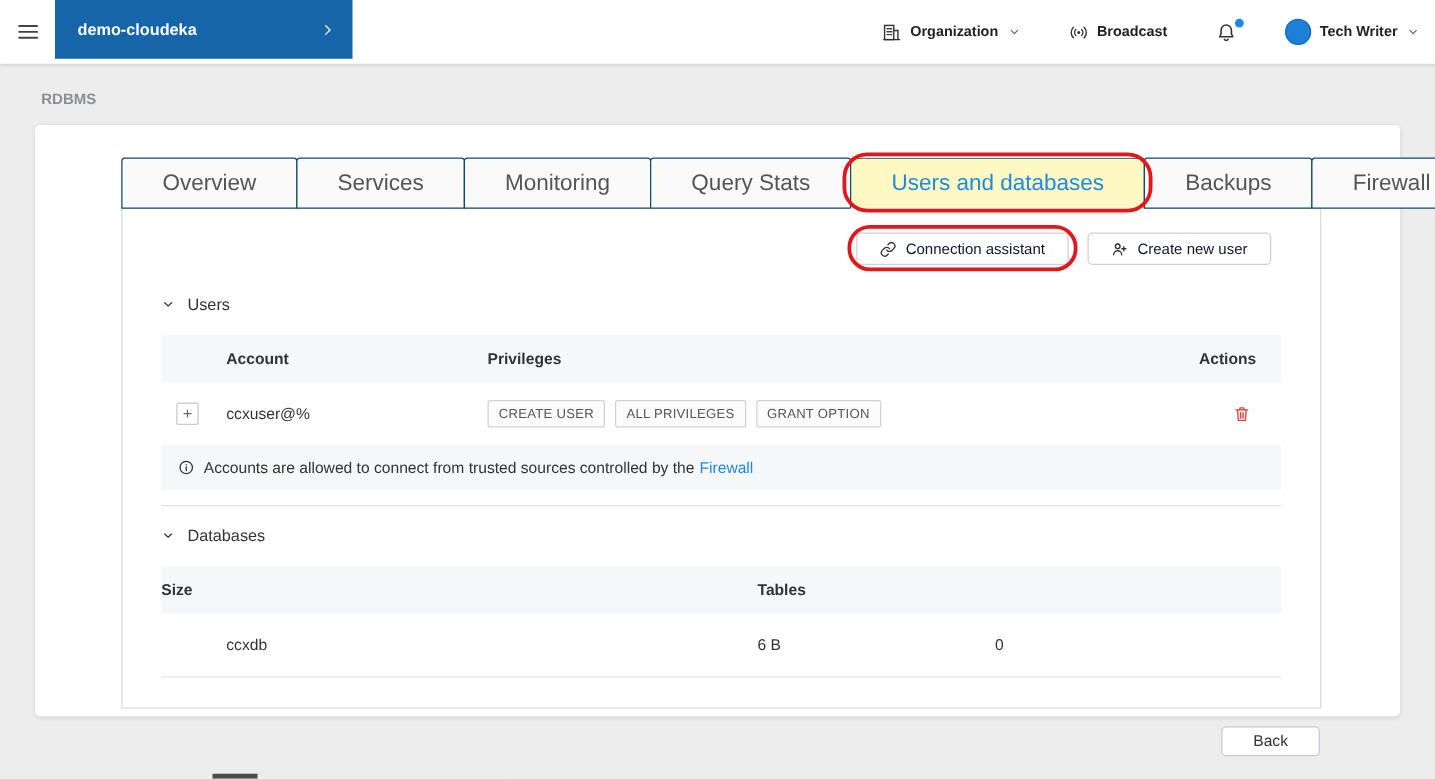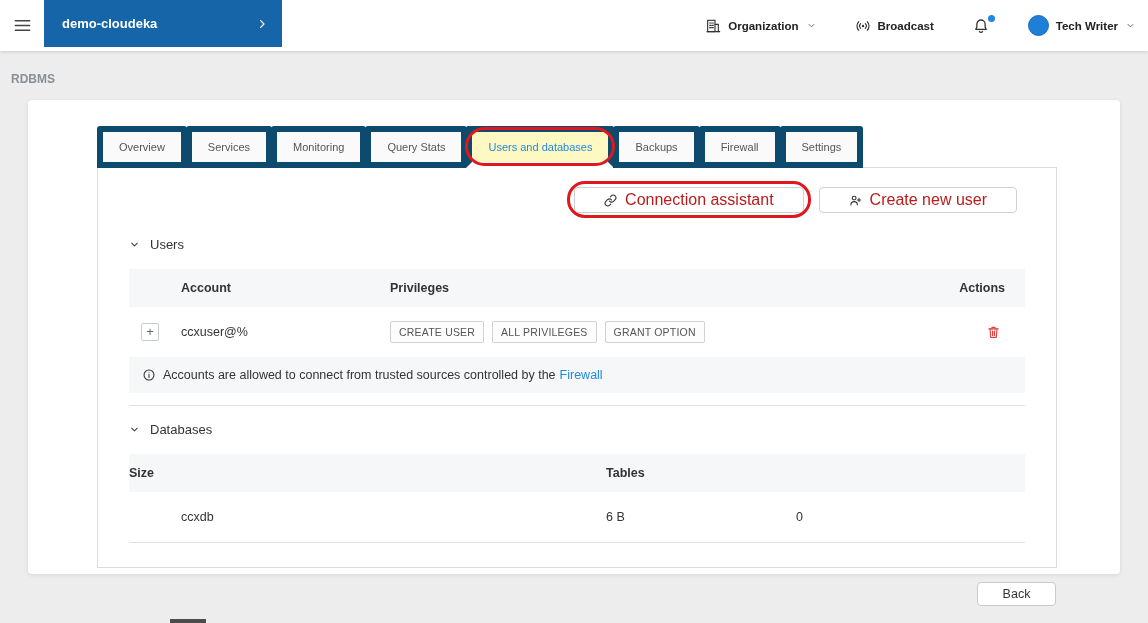--- a/index.html
+++ b/index.html
@@ -33,50 +33,50 @@
   .topbar-right { margin-left:auto; display:flex; align-items:center; gap:38px; padding-right:12px; height:51px; }
   .top-item { display:flex; align-items:center; gap:7px; font-size:11.5px; font-weight:bold; color:#222; cursor:pointer; }
   .top-item .icon16 { width:16px; height:16px; color:#333; }
   .chev-down { width:11px; height:11px; color:#666; }
   .bell-wrap { position:relative; cursor:pointer; }
   .bell-wrap .icon18 { width:18px; height:18px; color:#333; }
   .bell-dot { position:absolute; top:-2px; right:-5px; width:7px; height:7px; border-radius:50%; background:#1e88e5; }
   .avatar { width:21px; height:21px; border-radius:50%; background:#1d7fd6; border:1px solid #166abc; }
 
   
-  .breadcrumb { padding:21px 0 0 11px; font-size:12px; font-weight:bold; color:#8a8f94; }
+  .breadcrumb { padding:21px 0 0 33px; font-size:12px; font-weight:bold; color:#8a8f94; }
 
   .card {
     margin:14px 28px 0; background:#fff; border-radius:4px;
     box-shadow:0 1px 4px rgba(0,0,0,.10);
     padding:26px 63px 6px 69px;
   }
 
   
   .tabs { display:flex; position:relative; z-index:2; }
   .tab {
-    border:6px solid #0c4a6e; background:#fafafa; padding:9px 16px;
-    font-size:11px; color:#555; margin-left:-1px; cursor:pointer;
+    border:1px solid #0c4a6e; background:#fafafa; padding:9px 32px;
+    font-size:18px; color:#555; margin-left:-1px; cursor:pointer;
     border-radius:3px 3px 0 0; white-space:nowrap; position:relative;
   }
   .tab:first-child { margin-left:0; }
   .tab.active { background:#fef9c3; color:#1f8ae0; border-bottom-color:#fff; }
   .ring {
     position:absolute; border:3px solid #e0171c; border-radius:20px; pointer-events:none; z-index:5;
   }
   .tab-ring { left:-7px; right:-7px; top:-5px; bottom:-4px; }
 
   
   .panel { border:1px solid #dcdcdc; margin-top:-1px; padding:19px 31px 24px; background:#fff; }
 
   .toolbar { display:flex; justify-content:flex-end; gap:15px; padding-right:8px; }
   .btn {
     height:26px; display:inline-flex; align-items:center; gap:8px;
     border:1px solid #ccd1d6; background:#fff; border-radius:4px;
-    padding:0 29px; font-size:16px; color:#b91c1c; cursor:pointer; white-space:nowrap;
+    padding:0 18px; font-size:12px; color:#0f172a; cursor:pointer; white-space:nowrap;
   }
   .btn .icon13 { width:13px; height:13px; color:#333; }
   .btn-wrap { position:relative; display:inline-flex; }
   .btn-ring { left:-7px; right:-7px; top:-6px; bottom:-5px; border-radius:18px; }
 
   .section-header { display:flex; align-items:center; gap:10px; font-size:13px; color:#333; margin-top:24px; cursor:pointer; }
   .section-header .icon10 { width:11px; height:11px; color:#444; }
   .section-header.db { margin-top:16px; }
 
   .table { margin-top:17px; }

